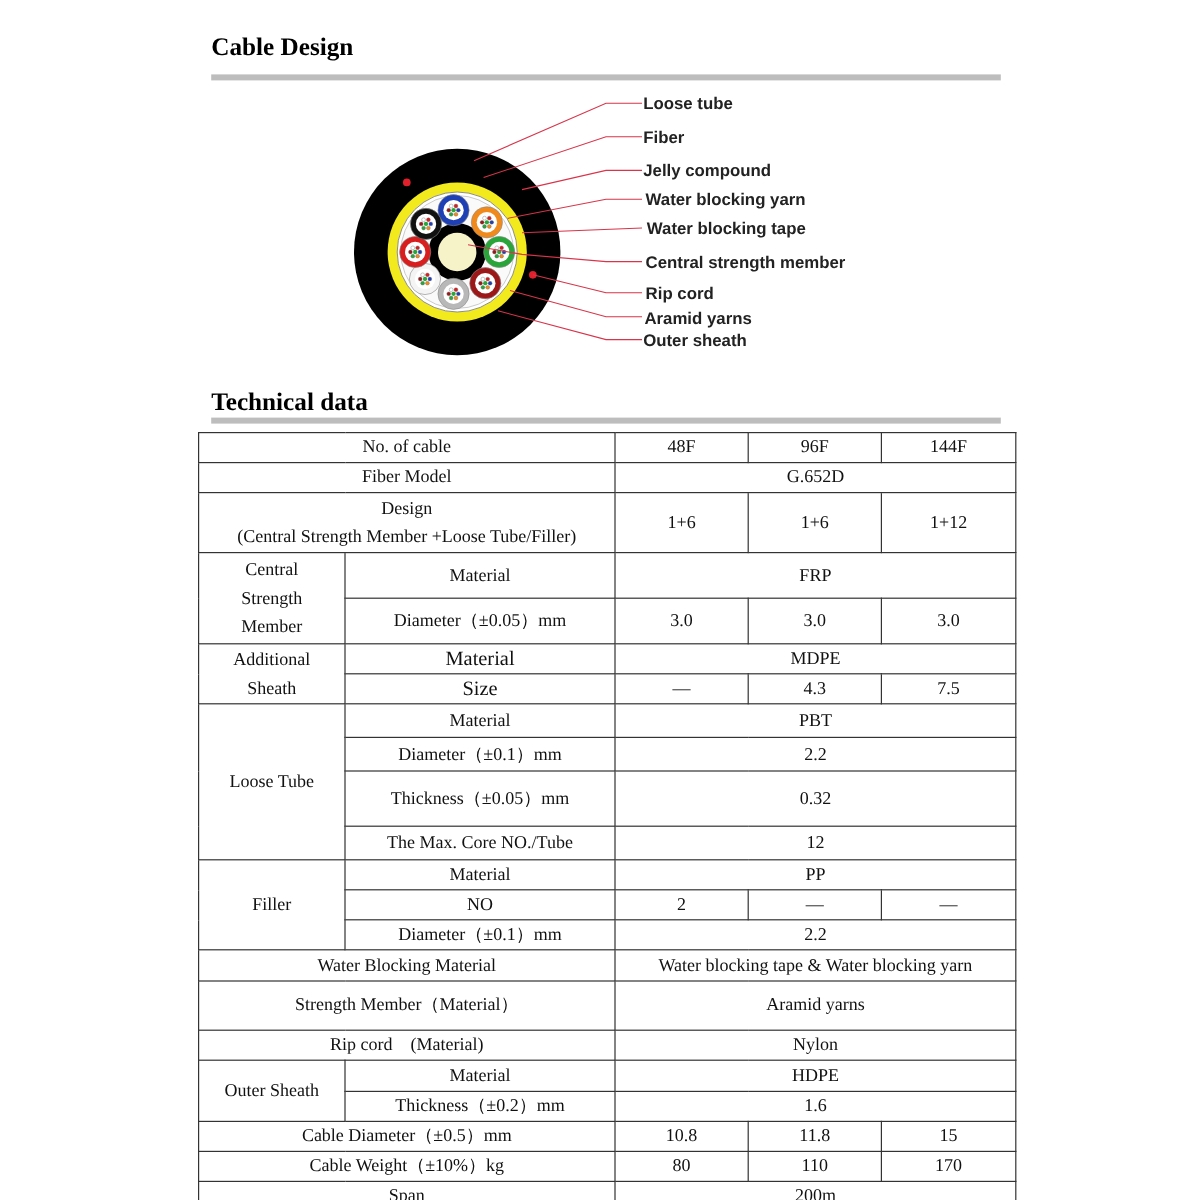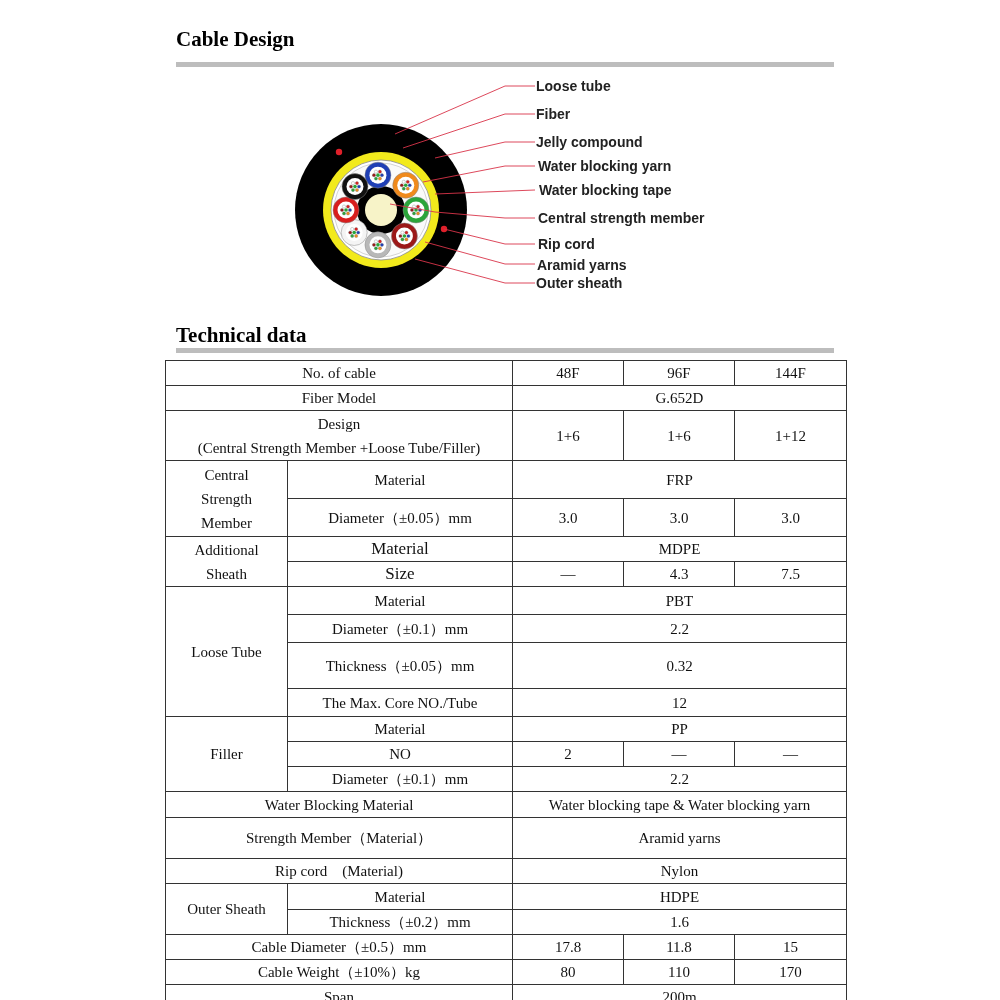--- a/index.html
+++ b/index.html
@@ -247,21 +247,21 @@
     <td rowspan="2">Outer Sheath</td>
     <td>Material</td>
     <td colspan="3">HDPE</td>
   </tr>
   <tr style="height:25px">
     <td>Thickness（±0.2）mm</td>
     <td colspan="3">1.6</td>
   </tr>
   <tr style="height:25px">
     <td colspan="2">Cable Diameter（±0.5）mm</td>
-    <td>17.8</td>
+    <td>10.8</td>
     <td>11.8</td>
     <td>15</td>
   </tr>
   <tr style="height:25px">
     <td colspan="2">Cable Weight（±10%）kg</td>
     <td>80</td>
     <td>110</td>
     <td>170</td>
   </tr>
   <tr style="height:25px">

